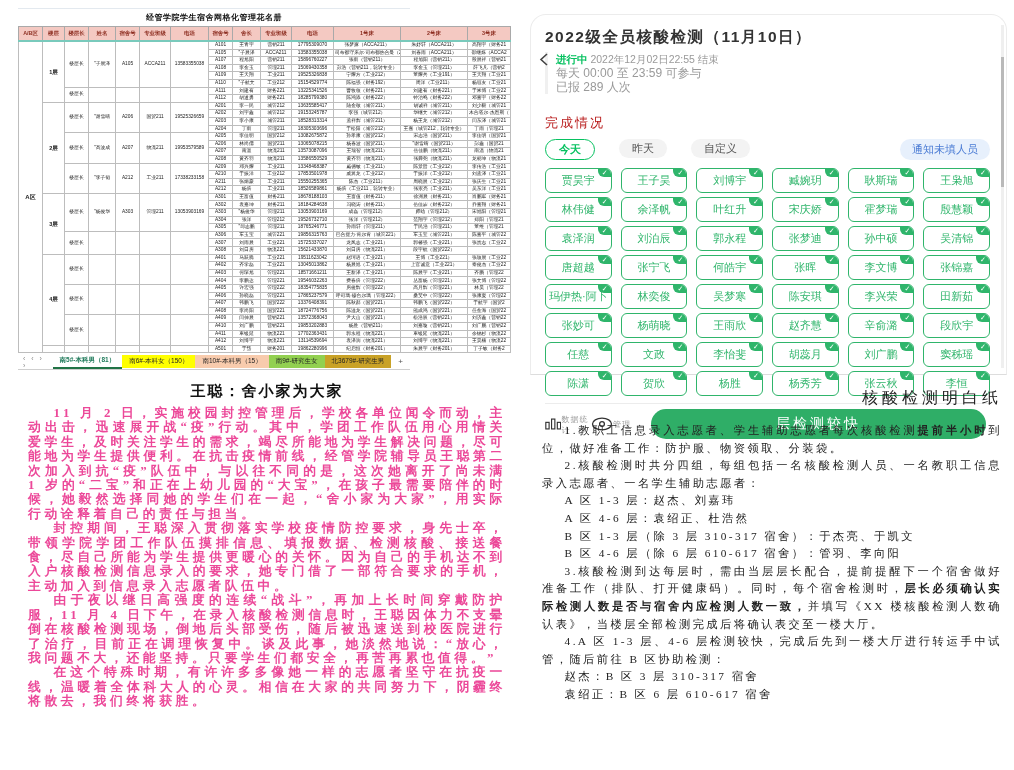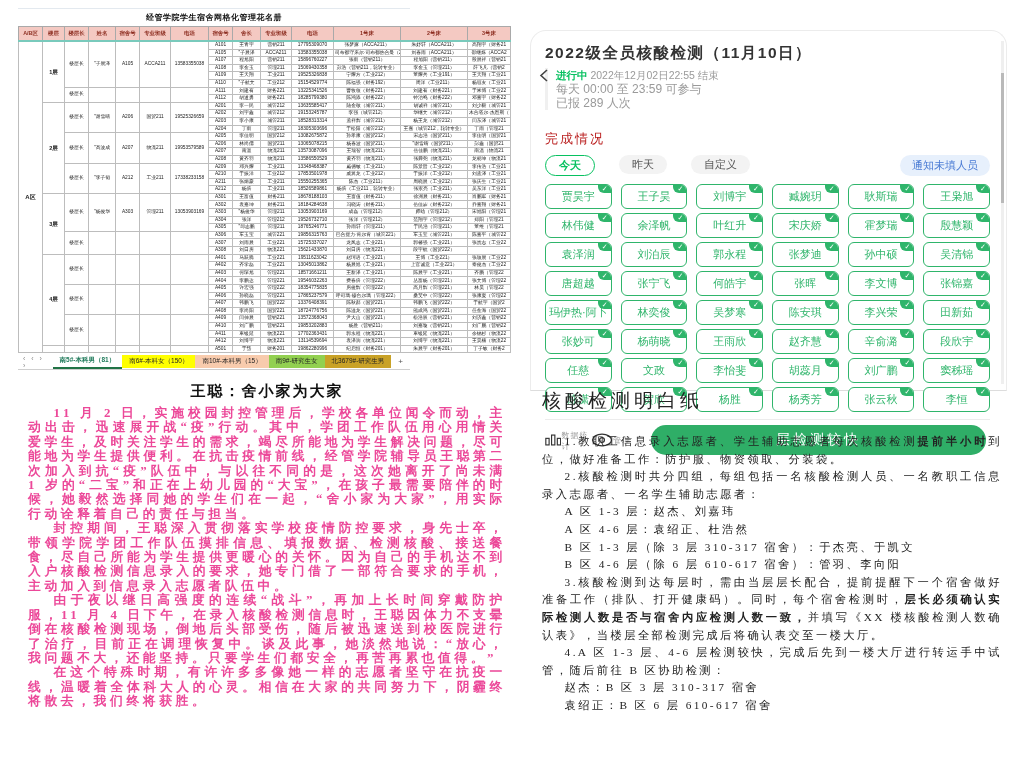--- a/index.html
+++ b/index.html
@@ -15,21 +15,21 @@
     overflow:hidden;white-space:nowrap;text-align:center;color:#1a1a1a;}
   #sheet td.zone-cell{font-size:6px;font-weight:bold;}
   #sheet td.floor-cell{font-size:5.5px;font-weight:bold;}
   .tabbar{display:flex;align-items:center;height:15px;font-size:6.5px;border-bottom:1px solid #cfcfcf;
     margin-top:1px;color:#666;}
   .tab-nav{letter-spacing:2px;color:#888;font-size:7px;padding:0 5px;}
   .tab{padding:2px 7px;white-space:nowrap;color:#222;}
   .tab.active{color:#1f7a5a;font-weight:bold;background:#fff;border-bottom:2px solid #217346;}
   .tab.plus{color:#555;font-size:8px;}
   
-  #checkin{position:absolute;left:530px;top:30px;width:477px;height:361px;background:#fff;
+  #checkin{position:absolute;left:530px;top:14px;width:477px;height:361px;background:#fff;
     border:1px solid #ececec;border-bottom:1px solid #ddd;border-radius:16px 16px 0 0;
     padding:12px 16px 6px 14px;box-sizing:border-box;}
   .scroll-track{position:absolute;right:2px;top:10px;bottom:6px;width:3px;background:#efefef;}
   .scroll-thumb{position:absolute;right:2px;top:42px;height:130px;width:3px;background:#b9b9b9;}
   .ck-title{font-size:15.5px;font-weight:bold;color:#333;letter-spacing:1.5px;}
   .ck-meta{margin-top:4px;position:relative;padding-left:8px;border-left:3px solid #f0f0f0;}
   .back-icon{position:absolute;left:-10px;top:0px;width:14px;height:14px;color:#444;}
   .ck-line1{font-size:10.5px;color:#9a9a9a;line-height:14px;}
   .ck-status{color:#07c160;font-weight:bold;}
   .ck-line{font-size:12px;color:#9a9a9a;line-height:14px;}
@@ -49,21 +49,21 @@
   .foot-item{display:flex;flex-direction:row;align-items:center;width:46px;color:#555;}
   .foot-item .lbl{font-size:8px;color:#999;margin-top:1px;letter-spacing:1px;}
   .cta{flex:1;margin-left:14px;margin-right:4px;background:#2fae67;color:#fff;border-radius:999px;
     height:30px;display:flex;align-items:center;justify-content:center;font-size:14px;letter-spacing:3px;}
   
   #doc-left{position:absolute;left:28px;top:382px;width:478px;font-family:Liberation Serif, serif;}
   .dl-title{text-align:center;font-size:15px;font-weight:bold;letter-spacing:2px;margin-bottom:5px;color:#111;}
   #doc-left p{margin:0;font-size:12.8px;font-weight:600;line-height:14.4px;letter-spacing:3.6px;
     text-indent:2em;text-align:justify;color:#ec4899;}
   #doc-right{position:absolute;left:542px;top:388px;width:460px;font-family:"Liberation Serif",serif;}
-  .dr-title{text-align:left;font-size:19px;letter-spacing:4px;margin-bottom:19px;color:#222;}
+  .dr-title{text-align:right;font-size:16px;letter-spacing:4px;margin-bottom:13px;color:#222;}
   #doc-right p{margin:0;font-size:11.3px;line-height:17.6px;letter-spacing:2.4px;text-align:justify;
     color:#222;}
   #doc-right p.body{text-indent:2em;}
   #doc-right p.sub{text-indent:2em;text-align:left;}
   #doc-right b{font-weight:bold;}
 </style>
 </head>
 <body>
 
 <div id="sheet">

